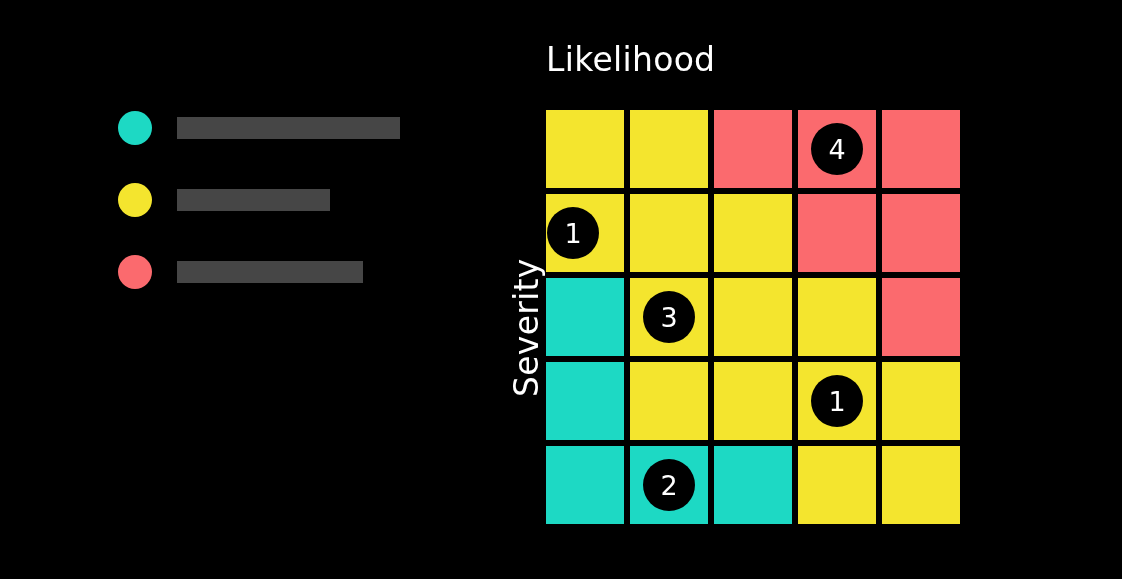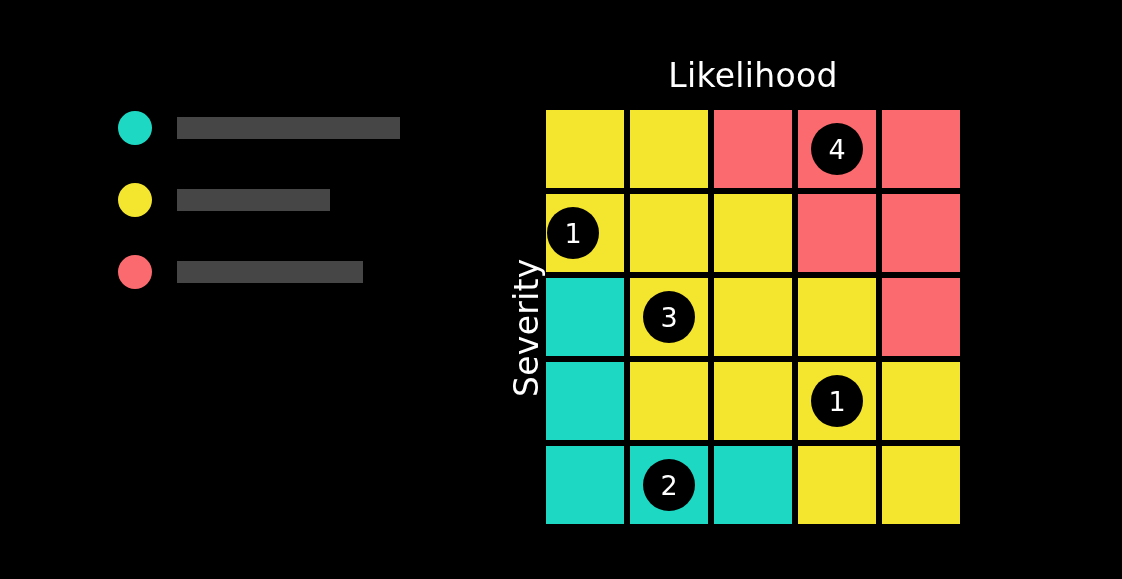--- a/index.html
+++ b/index.html
@@ -43,27 +43,26 @@
     margin-left: 25px;
     flex: 0 0 auto;
   }
 
   
   #likelihood-label {
     position: absolute;
     left: 546px;
     top: 38px;
     width: 414px;
-    text-align: center;
+    text-align: left;
     color: #ffffff;
     font-size: 33px;
     font-weight: 400;
     letter-spacing: 0.3px;
     line-height: 44px;
-    margin-top: 16px;
   }
   #severity-label {
     position: absolute;
     left: 0;
     top: 0;
     color: #ffffff;
     font-size: 33px;
     font-weight: 400;
     letter-spacing: 0.3px;
     transform-origin: left top;

